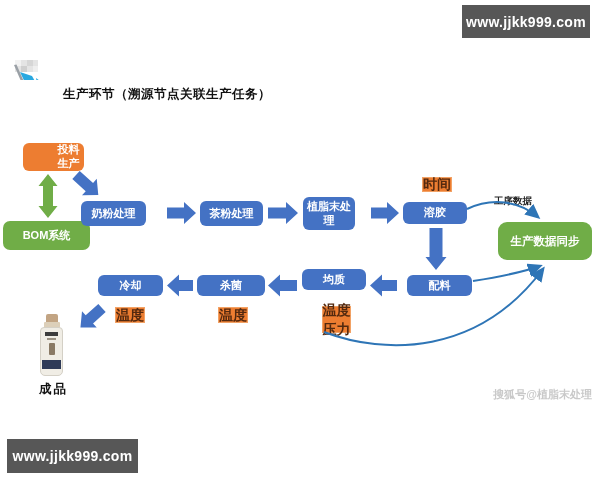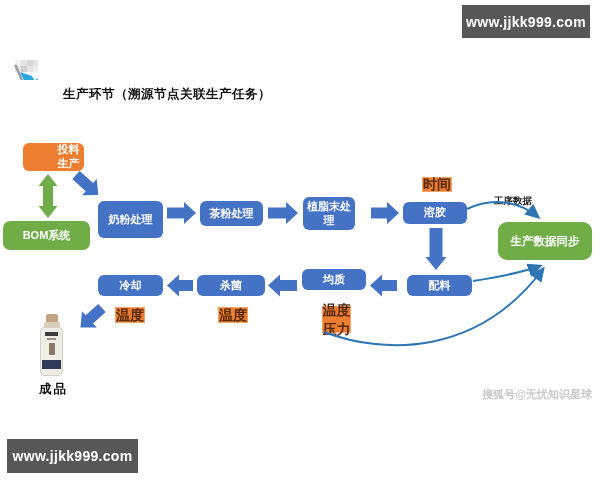--- a/index.html
+++ b/index.html
@@ -22,21 +22,21 @@
   .node {
     position:absolute; display:flex; align-items:center; justify-content:center;
     color:#fff; font-weight:bold; border-radius:6px; font-size:11px;
     text-align:center; line-height:1.25; padding:0 2px; box-sizing:border-box;
   }
   .node.blue  { background:#4472C4; }
   .node.green { background:#70AD47; }
   .node.orange{ background:#ED7D31;padding-left:32px; }
   #node-feed    { left:23px;  top:143px; width:61px; height:28px; }
   #node-bom     { left:3px;   top:221px; width:87px; height:29px; border-radius:7px; }
-  #node-milk    { left:98px;  top:201px; width:65px; height:37px; }
+  #node-milk    { left:81px;  top:201px; width:65px; height:25px; }
   #node-tea     { left:200px; top:201px; width:63px; height:25px; }
   #node-creamer { left:303px; top:197px; width:52px; height:33px; }
   #node-sol     { left:403px; top:202px; width:64px; height:22px; }
   #node-sync    { left:498px; top:222px; width:94px; height:38px; border-radius:9px; font-size:11.5px; }
   #node-batching       { left:407px; top:275px; width:65px; height:21px; }
   #node-homogenization { left:302px; top:269px; width:64px; height:21px; }
   #node-sterilization  { left:197px; top:275px; width:68px; height:21px; }
   #node-cooling        { left:98px;  top:275px; width:65px; height:21px; }
   .tag {
     position:absolute; background:#ED7D31; color:#53290f; font-weight:bold;
@@ -182,19 +182,19 @@
     <div class="bottle-neck"></div>
     <div class="bottle-body">
       <div class="bottle-brand"></div>
       <div class="bottle-sub"></div>
       <div class="bottle-art"></div>
       <div class="bottle-band"></div>
     </div>
   </div>
   <div id="label-finished">成品</div>
 
-  <div id="watermark">搜狐号@无忧知识星球</div>
+  <div id="watermark">搜狐号@植脂末处理</div>
 
   <div id="banner-bottom" class="banner">
     <span>www.jjkk999.com</span>
   </div>
 
 </div>
 
 </body></html>

